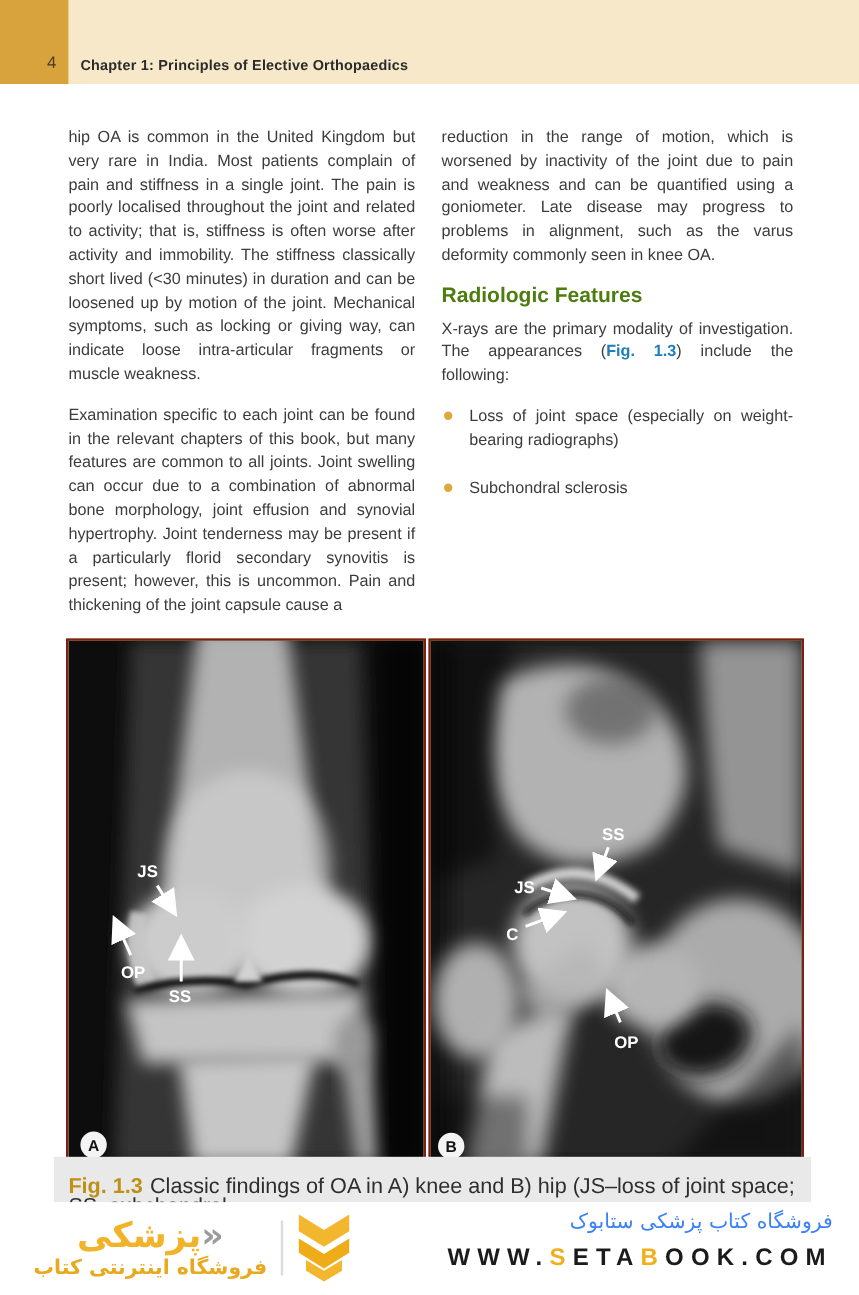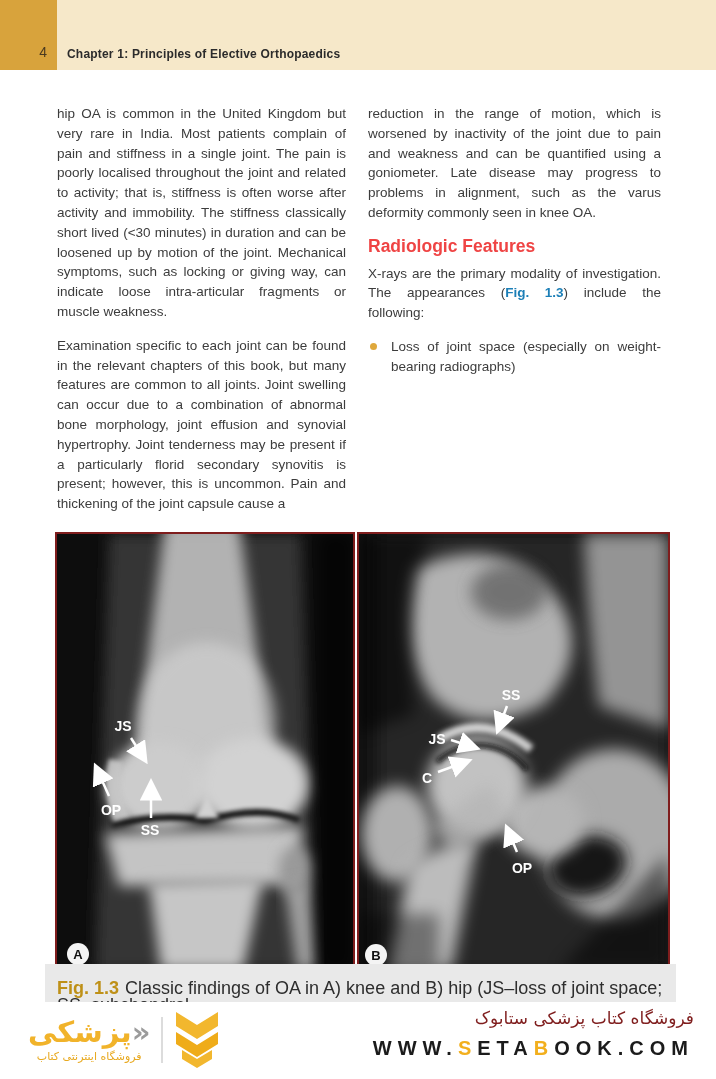--- a/index.html
+++ b/index.html
@@ -13,21 +13,21 @@
                 display:flex;align-items:flex-end;justify-content:flex-end;box-sizing:border-box;
                 padding:0 10px 10px 0;}
   .pagenum{font-size:14px;color:#4a3a20;}
   .header-title{margin:0 0 9px 67px;font-size:12px;font-weight:bold;color:#2b2b2b;letter-spacing:.2px;}
 
   
   .col{position:absolute;top:104px;text-align:justify;font-size:13.5px;line-height:19.8px;}
   .col-left{left:57px;width:289px;}
   .col-right{left:368px;width:293px;}
   .col p{margin:0 0 14px 0;}
-  .section-heading{margin:6px 0 7px 0;font-size:17.5px;font-weight:bold;color:#ef4444;text-align:left;}
+  .section-heading{margin:6px 0 7px 0;font-size:17.5px;font-weight:bold;color:#4d7c0f;text-align:left;}
   .fig-link{color:#1C7FB7;font-weight:bold;cursor:pointer;}
   .bullets{list-style:none;margin:10px 0 0 0;padding:0;}
   .bullets li{position:relative;padding-left:23px;margin-bottom:20px;text-align:justify;}
   .bullets li::before{content:"";position:absolute;left:2px;top:6px;width:7px;height:7px;
                       border-radius:50%;background:#DFA83C;}
 
   
   .figure{position:absolute;left:45px;top:526px;width:631px;height:476px;margin:0;overflow:hidden;}
   .caption-band{position:absolute;left:0;top:438px;width:631px;height:38px;background:#E9E9E9;overflow:hidden;}
   .caption{margin:16px 0 0 12px;width:606px;font-size:18px;line-height:17px;color:#2e2e2e;text-align:left;}
@@ -37,25 +37,25 @@
   .panel-b{left:312px;width:309px;height:436px;}
   .panel svg{display:block;}
 
   
   .footer{position:absolute;left:0;top:1002px;width:716px;height:77px;background:#ffffff;}
   .logo{position:absolute;left:28px;top:8px;display:flex;align-items:center;}
   .logo-text{text-align:center;}
   .logo-wordmark{font-size:29px;font-weight:bold;color:#F1B32A;line-height:30px;
                  font-family:"DejaVu Sans","Liberation Sans",sans-serif;direction:rtl;}
   .guillemet{color:#9b9b9b;font-weight:bold;}
-  .logo-tagline{margin-top:3px;font-size:11px;color:#E8A91F;direction:rtl;
-                font-family:"DejaVu Sans","Liberation Sans",sans-serif;}
+  .logo-tagline{margin-top:3px;font-size:17px;color:#E8A91F;direction:rtl;
+                font-family:"DejaVu Sans","Liberation Sans",sans-serif;font-weight:bold;}
   .logo-divider{width:2px;height:46px;background:#dcdcdc;margin:0 11px;}
   .footer-right{position:absolute;right:22px;top:6px;text-align:right;}
-  .store-fa{font-size:17px;color:#7f1d1d;direction:rtl;
+  .store-fa{font-size:17px;color:#3b82f6;direction:rtl;
             font-family:"DejaVu Sans","Liberation Sans",sans-serif;}
   .url{margin-top:9px;font-size:20px;font-weight:bold;letter-spacing:6px;color:#1b1b1b;
        font-family:"Liberation Sans",sans-serif;}
   .url .gold{color:#F2AF1D;}
 
   
   .xr-label{fill:#ffffff;font-family:"Liberation Sans",sans-serif;font-size:14px;font-weight:600;}
   .badge-letter{fill:#111111;font-family:"Liberation Sans",sans-serif;font-size:13px;font-weight:bold;}
 </style>
 </head>
@@ -74,20 +74,21 @@
     <p>hip OA is common in the United Kingdom but very rare in India. Most patients complain of pain and stiffness in a single joint. The pain is poorly localised throughout the joint and related to activity; that is, stiffness is often worse after activity and immobility. The stiffness classically short lived (&lt;30 minutes) in duration and can be loosened up by motion of the joint. Mechanical symptoms, such as locking or giving way, can indicate loose intra-articular fragments or muscle weakness.</p>
     <p>Examination specific to each joint can be found in the relevant chapters of this book, but many features are common to all joints. Joint swelling can occur due to a combination of abnormal bone morphology, joint effusion and synovial hypertrophy. Joint tenderness may be present if a particularly florid secondary synovitis is present; however, this is uncommon. Pain and thickening of the joint capsule cause a</p>
   </div>
 
   <div class="col col-right">
     <p>reduction in the range of motion, which is worsened by inactivity of the joint due to pain and weakness and can be quantified using a goniometer. Late disease may progress to problems in alignment, such as the varus deformity commonly seen in knee OA.</p>
     <h2 class="section-heading">Radiologic Features</h2>
     <p><span>X-rays are the primary modality of investigation. The appearances (</span><span class="fig-link">Fig. 1.3</span><span>) include the following:</span></p>
     <ul class="bullets">
       <li><span>Loss of joint space (especially on weight-bearing radiographs)</span></li>
+      <li><span>Subchondral sclerosis</span></li>
     </ul>
   </div>
 
   <figure class="figure">
 
     <div class="panel panel-a">
       <svg width="296" height="436" viewBox="0 0 296 436">
         <defs>
           <filter id="kb" x="-30%" y="-30%" width="160%" height="160%">
               <feGaussianBlur stdDeviation="7"></feGaussianBlur>

